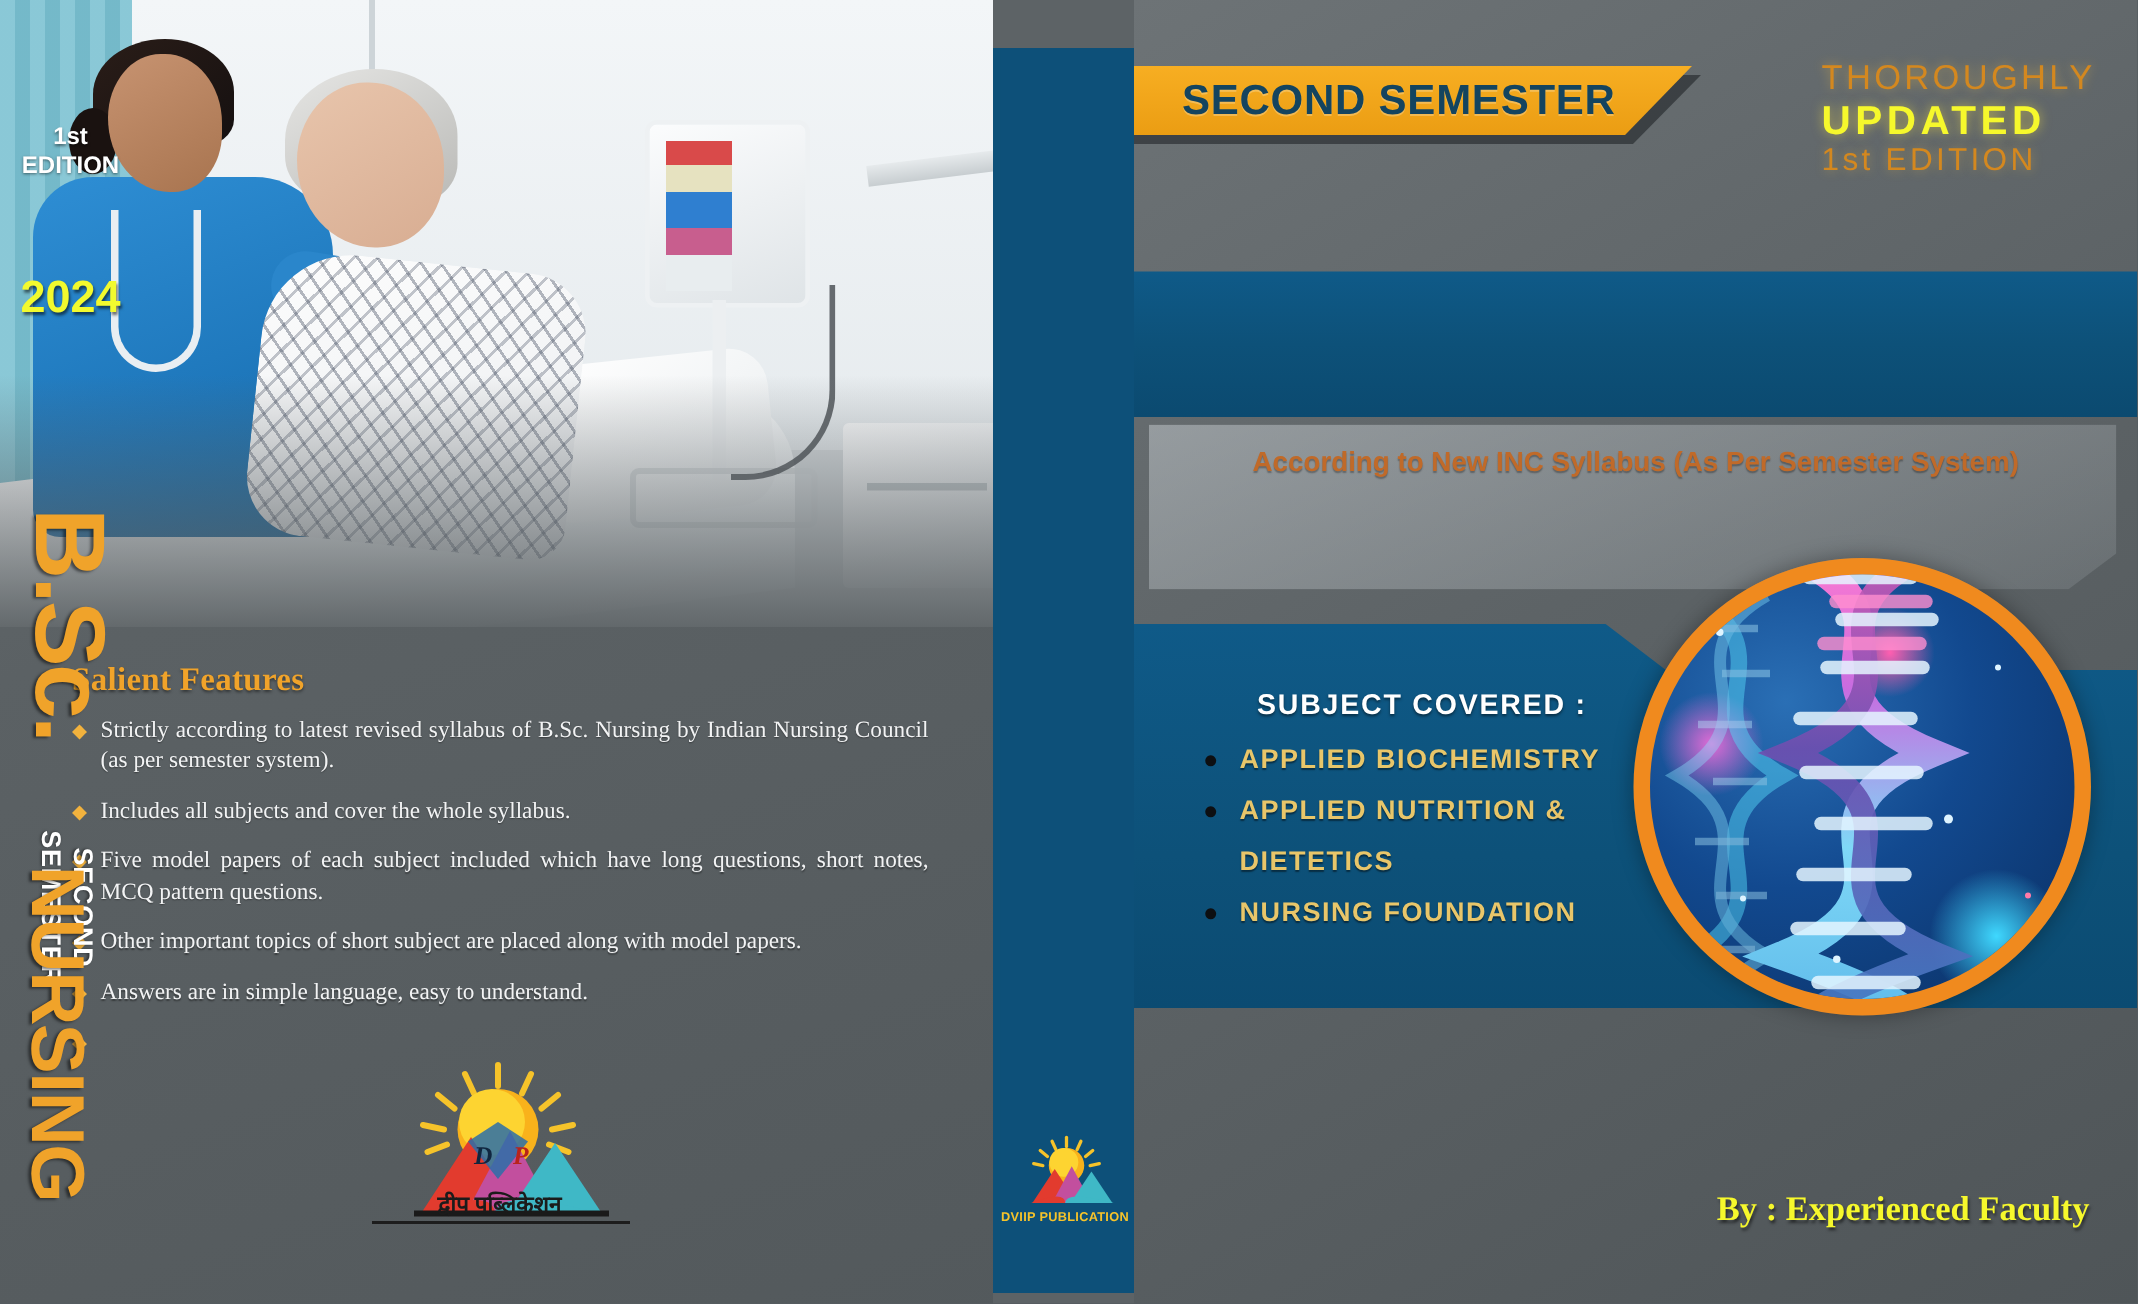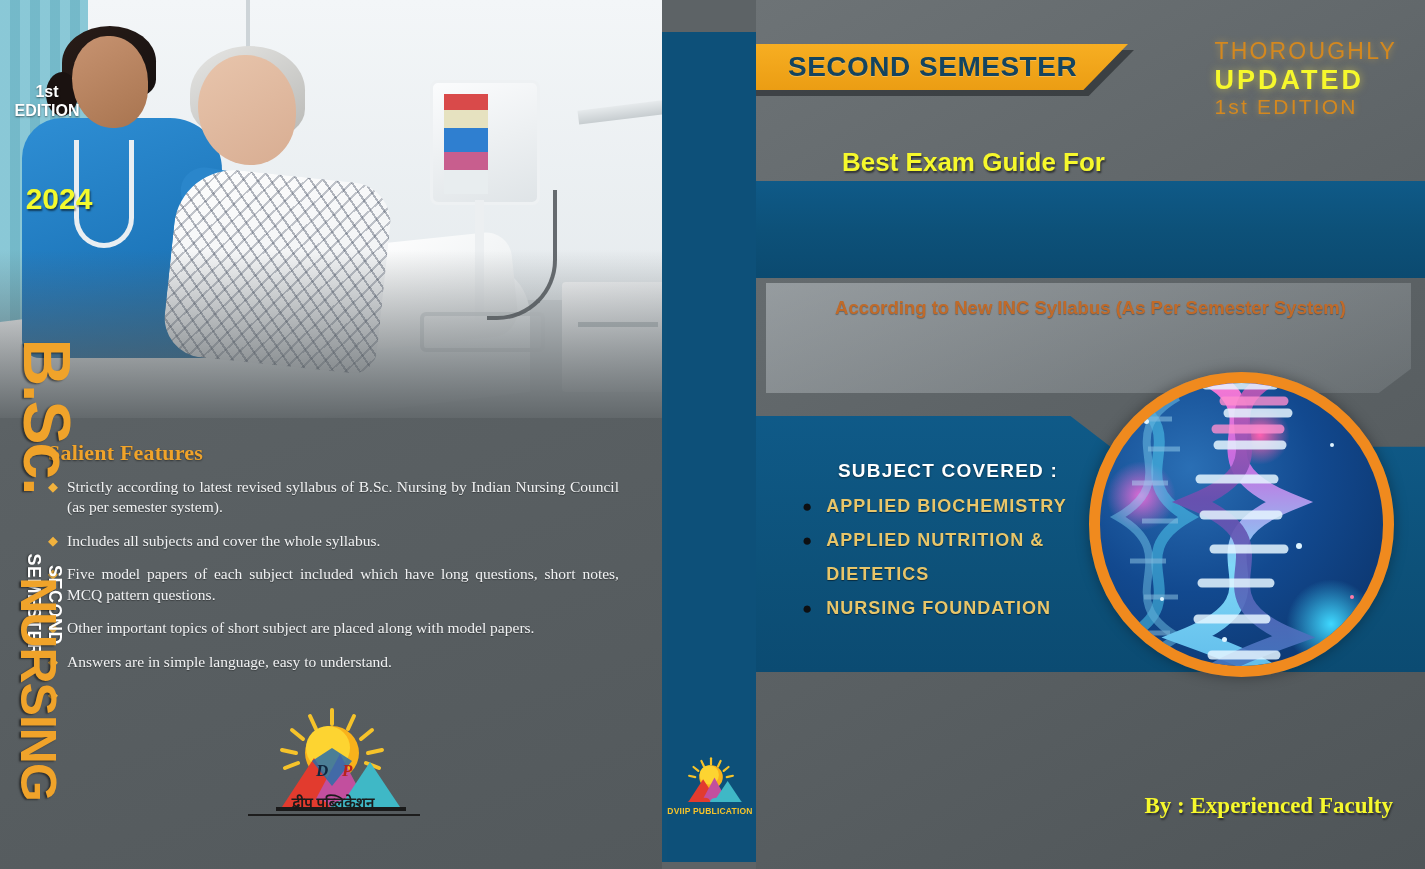--- a/index.html
+++ b/index.html
@@ -181,21 +181,21 @@
   #spine-inner{
     position:absolute;left:5px;top:32px;width:89px;height:830px;
     background:#0d5079;
   }
   #spine-1st{
     position:absolute;left:0;top:82px;width:94px;text-align:center;
     color:#ffffff;font-weight:bold;font-size:16px;line-height:19px;
     text-shadow:0 1px 2px rgba(0,0,0,.5);
   }
   #spine-year{
-    position:absolute;left:12px;top:182px;width:94px;text-align:center;
+    position:absolute;left:0;top:182px;width:94px;text-align:center;
     color:#f2fa2e;font-weight:bold;font-size:30px;
     text-shadow:1px 2px 2px rgba(0,0,0,.55);
   }
   #spine-title{
     position:absolute;left:-88px;top:378px;width:270px;
     transform:rotate(90deg);
     color:#f0a32a;font-weight:bold;font-size:66px;letter-spacing:-2px;
     text-align:center;
     text-shadow:1px 2px 2px rgba(0,0,0,.5);
   }
@@ -460,21 +460,20 @@
     <div id="semester-banner">
       <span id="semester-banner-label">SECOND SEMESTER</span>
     </div>
 
     <div id="thoroughly-block">
       <div id="thoroughly">THOROUGHLY</div>
       <div id="updated">UPDATED</div>
       <div id="first-edition">1st  EDITION</div>
     </div>
 
-    <div id="best-exam">Best Exam Guide For</div>
 
     <div id="title-band"></div>
 
     <div id="grey-panel"></div>
     <div id="inc-line">According to New INC Syllabus (As Per Semester System)</div>
 
     <div id="subject-panel"></div>
     <div id="subject-title">SUBJECT COVERED :</div>
     <div id="subject-list">
       <div class="subject-item">

